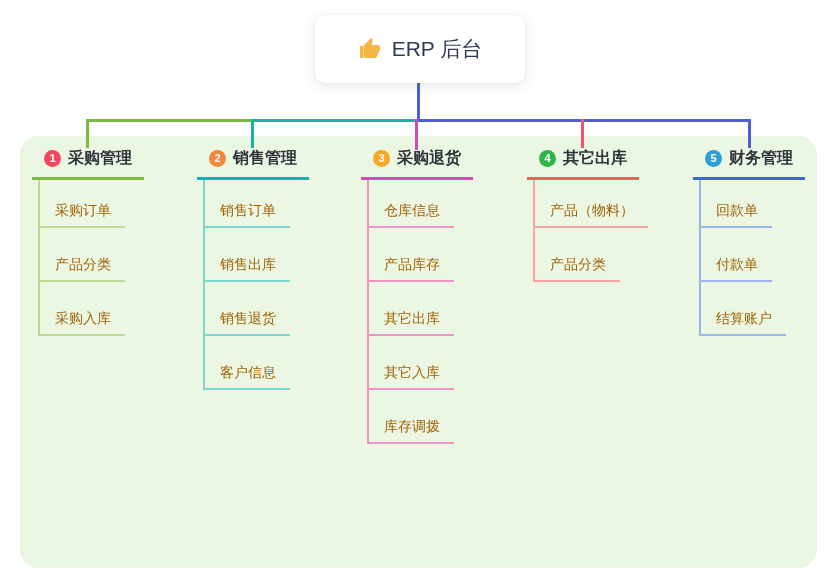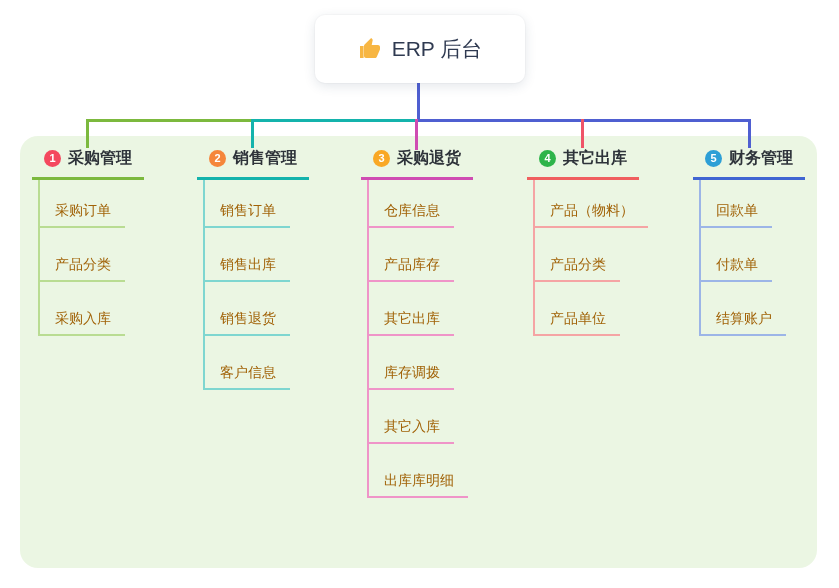--- a/index.html
+++ b/index.html
@@ -103,35 +103,33 @@
 
   <div class="branch" style="left: 361px; --c: #cf4cb2; --lc: #ef94c8; --bc: #f9a825;">
     <div class="branch-header">
       <span class="badge">3</span>
       <span>采购退货</span>
     </div>
     <div class="children">
       <div class="leaf">仓库信息</div>
       <div class="leaf">产品库存</div>
       <div class="leaf">其它出库</div>
+      <div class="leaf">其它入库</div>
       <div class="leaf">库存调拨</div>
-      <div class="leaf">其它入库</div>
-      <div class="leaf">出库库明细</div>
     </div>
   </div>
 
   <div class="branch" style="left: 527px; --c: #f05f5f; --lc: #f5a4a4; --bc: #2eb44a;">
     <div class="branch-header">
       <span class="badge">4</span>
       <span>其它出库</span>
     </div>
     <div class="children">
       <div class="leaf">产品（物料）</div>
       <div class="leaf">产品分类</div>
-      <div class="leaf">产品单位</div>
     </div>
   </div>
 
   <div class="branch" style="left: 693px; --c: #4065d2; --lc: #9cb5e7; --bc: #2d9fd6;">
     <div class="branch-header">
       <span class="badge">5</span>
       <span>财务管理</span>
     </div>
     <div class="children">
       <div class="leaf">回款单</div>

